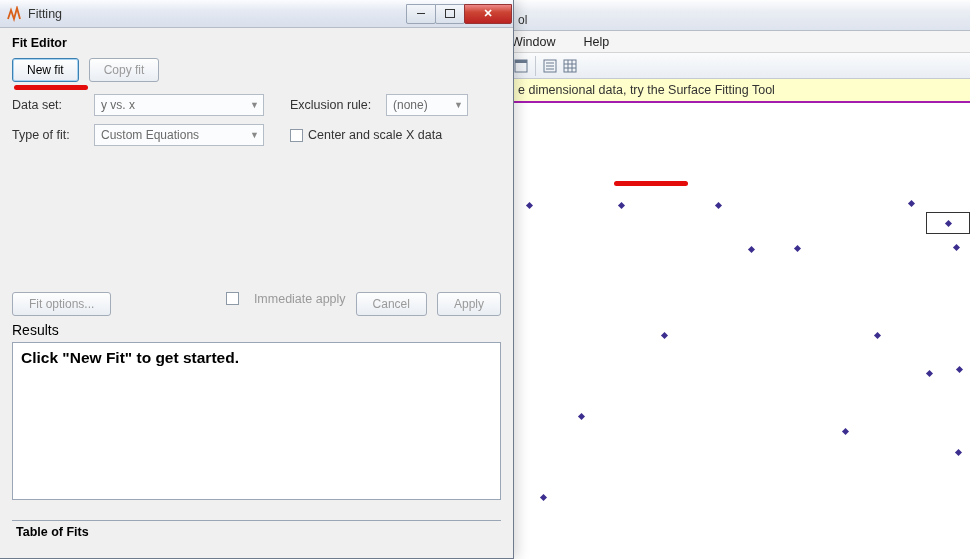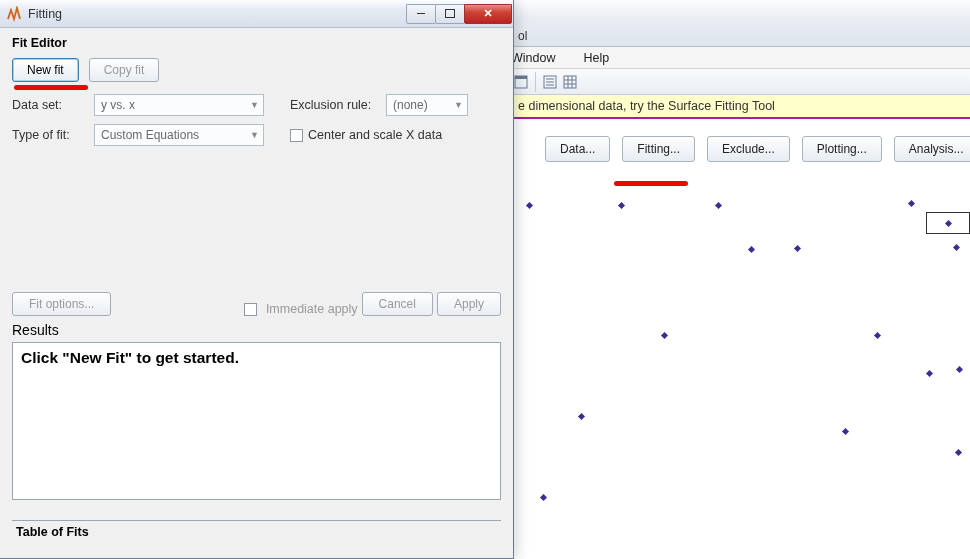--- a/index.html
+++ b/index.html
@@ -17,21 +17,21 @@
     }
     
     .bgwin {
       position: absolute;
       left: 300px;
       top: 0;
       right: 0;
       bottom: 0;
     }
     .bgwin-title {
-      height: 47px;
+      height: 31px;
       background: linear-gradient(#fdfdfe,#e9edf3 40%,#dee4ee);
       border-bottom: 1px solid #b7bdc6;
       display: flex;
       align-items: flex-end;
       padding-left: 218px;
       padding-bottom: 3px;
       font-size: 12px;
       color: #333;
     }
     .bgwin-menu {
@@ -203,21 +203,21 @@
       height: 22px; border:1px solid #b4bcc7; background:#fbfcfd;
       display:flex;align-items:center;justify-content:space-between;
       padding: 0 4px 0 6px; font-size:12px; color:#6a6a6a;
       width: 170px;
     }
     .combo .caret{ font-size:9px;color:#888; }
     .chk {
       width:13px;height:13px;border:1px solid #8e99a8;background:#fff;margin-right:5px;
     }
     .spacer { flex:1; }
-    .btnrow2 { display:flex; align-items:flex-end; gap:4px; margin-top: 142px; }
+    .btnrow2 { display:flex; align-items:flex-start; gap:10px; margin-top: 142px; }
     .btnrow2 .btn { padding: 0 16px; }
     .results-box {
       margin-top: 4px;
       border: 1px solid #9aa6b6;
       background: #fff;
       height: 158px;
       padding: 6px 8px;
       font-family: "Times New Roman", serif;
       font-size: 15.5px;
       font-weight: bold;
@@ -264,27 +264,20 @@
           <rect x="1" y="1" width="12" height="12" fill="none" stroke="#6a7a8f"></rect>
           <line x1="1" y1="5" x2="13" y2="5" stroke="#6a7a8f"></line>
           <line x1="1" y1="9" x2="13" y2="9" stroke="#6a7a8f"></line>
           <line x1="5" y1="1" x2="5" y2="13" stroke="#6a7a8f"></line>
           <line x1="9" y1="1" x2="9" y2="13" stroke="#6a7a8f"></line>
         </svg>
       </div>
   </div>
   <div class="bgwin-info">
     <span>e dimensional data, try the Surface Fitting Tool</span>
-  </div>
-  <div class="bgwin-btnrow">
-    <button>Data...</button>
-    <button>Fitting...</button>
-    <button>Exclude...</button>
-    <button>Plotting...</button>
-    <button>Analysis...</button>
   </div>
   <div class="bgwin-plot"></div>
 </div>
 
 <div class="dot" style="left:527px;top:203px"></div>
 <div class="dot" style="left:619px;top:203px"></div>
 <div class="dot" style="left:716px;top:203px"></div>
 <div class="dot" style="left:909px;top:201px"></div>
 <div class="dot" style="left:749px;top:247px"></div>
 <div class="dot" style="left:795px;top:246px"></div>

